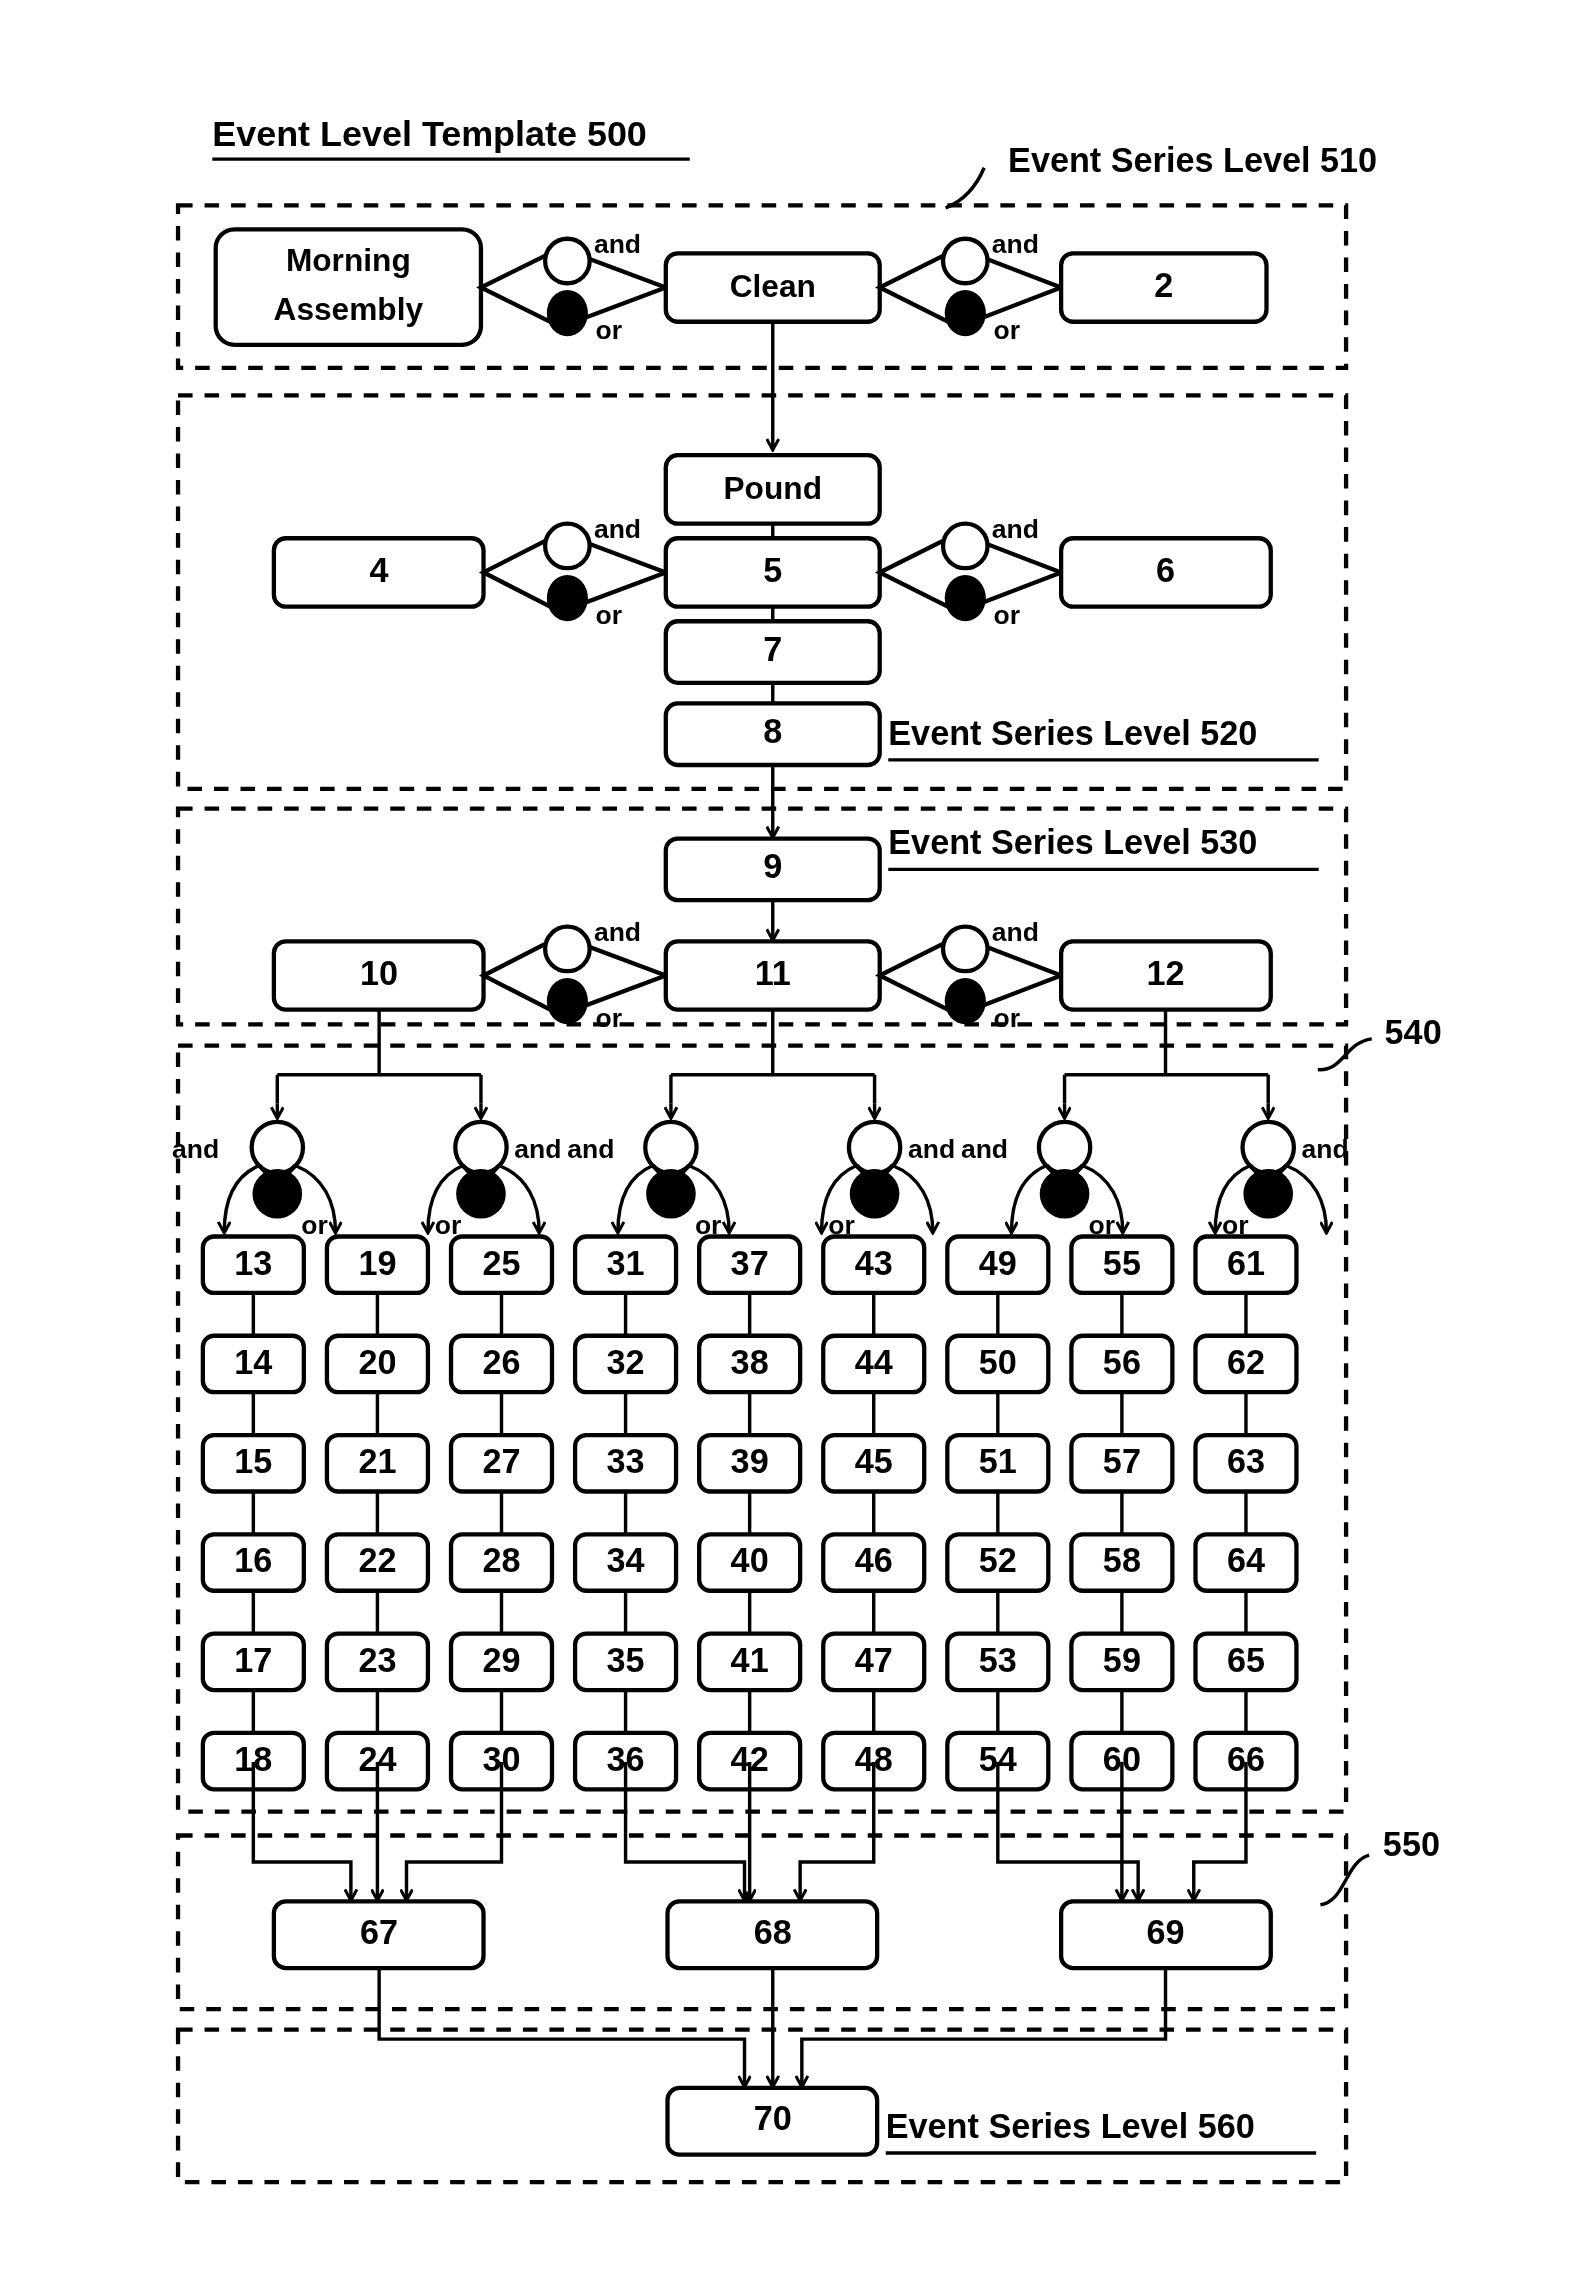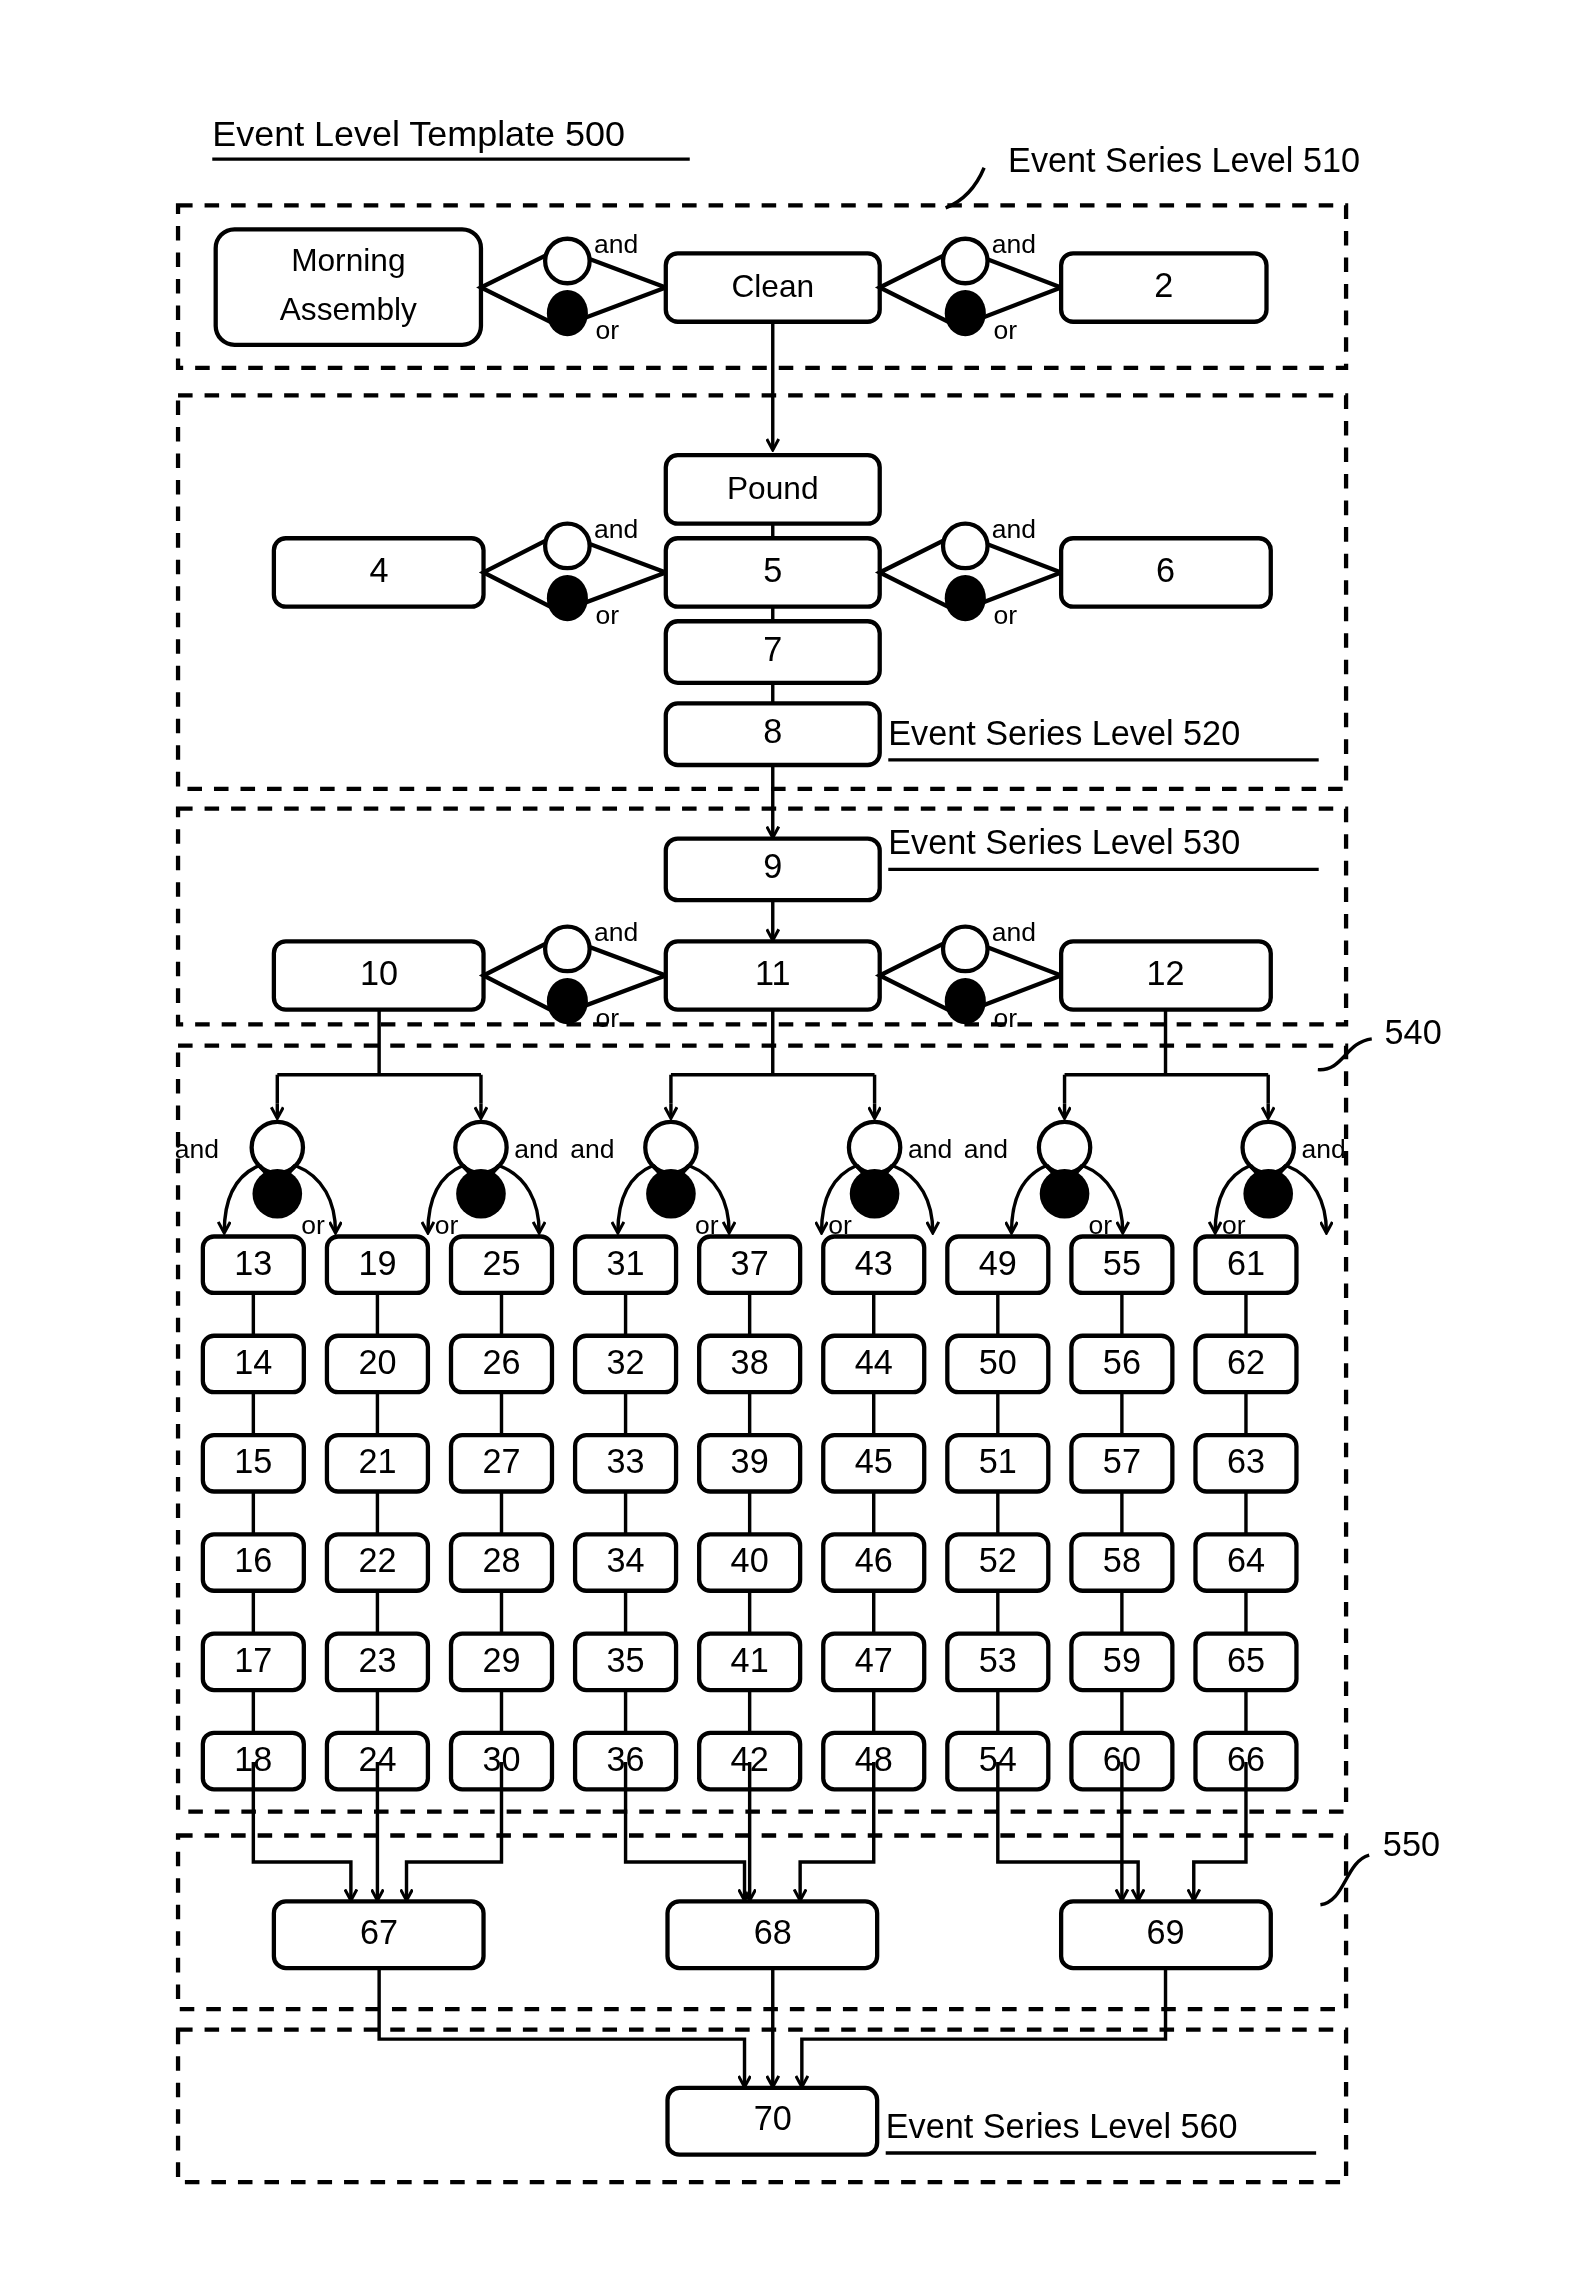--- a/index.html
+++ b/index.html
@@ -1,17 +1,17 @@
 <!DOCTYPE html>
 <html style="font-size:13.7px"><head>
 <meta charset="utf-8">
 <style>
   html,body{margin:0;padding:0;background:#ffffff;}
   body{width:1596px;height:2295px;font-family:"Liberation Sans",sans-serif;color:#000;}
-  #stage{position:relative;width:1596px;height:2295px;overflow:hidden;}
+  #stage{position:relative;width:1596px;height:2295px;overflow:hidden;font-weight:bold;}
   svg#diagram{position:absolute;left:0;top:0;width:1596px;height:2295px;}
   .nodeText{font-family:"Liberation Sans",sans-serif;font-size:40px;fill:#000;text-anchor:middle;dominant-baseline:middle;}
   .nodeTextSm{font-family:"Liberation Sans",sans-serif;font-size:37px;fill:#000;text-anchor:middle;dominant-baseline:middle;}
   .opLabel{font-family:"Liberation Sans",sans-serif;font-size:31px;fill:#000;dominant-baseline:middle;}
   .secLabel{font-family:"Liberation Sans",sans-serif;font-size:40px;fill:#000;dominant-baseline:middle;}
   .titleLabel{font-family:"Liberation Sans",sans-serif;font-size:42px;fill:#000;dominant-baseline:middle;}
   .refLabel{font-family:"Liberation Sans",sans-serif;font-size:40px;fill:#000;dominant-baseline:middle;}
   .box{fill:#ffffff;stroke:#000;stroke-width:5;}
   .dash{fill:none;stroke:#000;stroke-width:5;stroke-dasharray:17 14;}
   .ln{fill:none;stroke:#000;stroke-width:4;}

